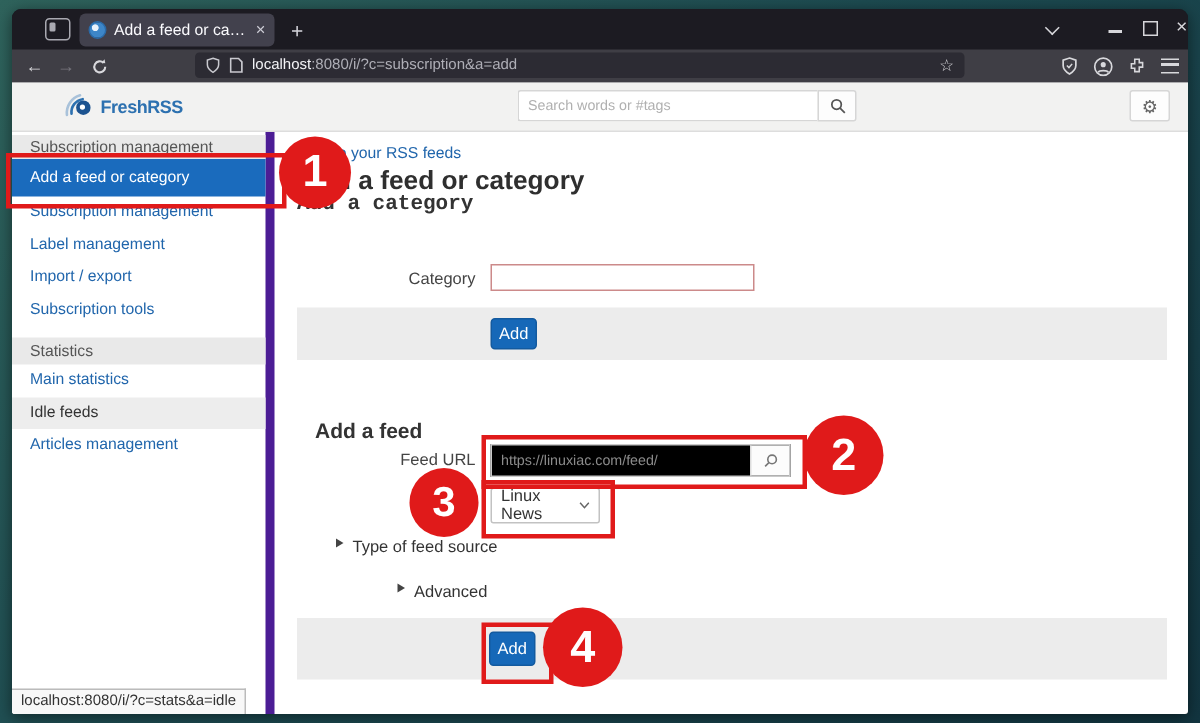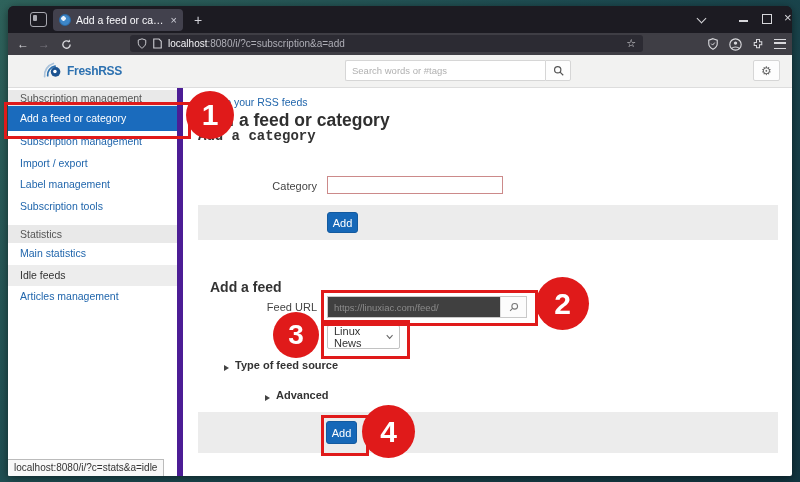--- a/index.html
+++ b/index.html
@@ -70,29 +70,29 @@
   .back-link{position:absolute;left:188px;top:41px;font-size:10.5px;color:#2166ac;}
   .page-title{position:absolute;left:192px;top:55px;font-size:17.5px;font-weight:bold;color:#2f2f2f;}
   .sec-h{position:absolute;font-size:14px;font-weight:bold;color:#333;}
   .form-label{position:absolute;width:119px;text-align:right;font-size:11px;color:#444;}
   .cat-input{position:absolute;left:319px;top:121px;width:176px;height:18px;box-sizing:border-box;
     border:1px solid #cc8a8a;background:#fff;outline:none;padding:0 4px;font-size:10px;}
   .strip{position:absolute;left:190px;right:14px;background:#ececec;}
   .btn-add{position:absolute;background:#1668b8;color:#fff;border:1px solid #135a9f;border-radius:3px;
     font-size:11px;display:flex;align-items:center;justify-content:center;padding:0;}
   .feed-input-wrap{position:absolute;left:319px;top:241px;width:200px;height:22px;box-sizing:border-box;
-    border:1px solid #c9c9c9;background:#404040;display:flex;align-items:center;}
+    border:1px solid #c9c9c9;background:#000000;display:flex;align-items:center;}
   .feed-input{flex:1;border:none;outline:none;font-size:9.5px;color:#8b8b8b;padding:0 6px;min-width:0;background:transparent;}
   .loupe-btn{width:26px;height:100%;border-left:1px solid #ddd;display:flex;align-items:center;
     justify-content:center;background:#fcfcfc;box-sizing:border-box;}
   .cat-select{position:absolute;left:319px;top:270px;width:73px;height:24px;box-sizing:border-box;
     border:1px solid #c2c2c2;background:#fff;border-radius:2px;display:flex;align-items:center;
     padding:0 6px;justify-content:space-between;}
   .cat-select span{font-size:11px;color:#333;}
-  .toggle{position:absolute;display:flex;align-items:flex-end;gap:6px;font-size:11px;color:#333;font-weight:bold;}
+  .toggle{position:absolute;display:flex;align-items:flex-start;gap:6px;font-size:11px;color:#333;}
   .tri{width:0;height:0;border-left:5px solid #444;border-top:3.5px solid transparent;
     border-bottom:3.5px solid transparent;}
   .status-tip{position:absolute;left:0;bottom:0;height:16px;background:#f8f8f8;
     border:1px solid #bbb;border-left:none;border-bottom:none;font-size:10px;color:#333;
     line-height:15px;padding:0 6px;}
   
   .ann-box{position:absolute;border:3px solid #e01a1a;z-index:40;}
   .ann-circle{position:absolute;background:#e01a1a;border-radius:50%;z-index:41;color:#fff;
     font-weight:bold;display:flex;align-items:center;justify-content:center;font-size:30px;}
   .c1{left:186px;top:91px;width:48px;height:48px;}
@@ -194,22 +194,22 @@
         </div>
         <div class="gear-btn">
           <span>⚙</span>
         </div>
       </div>
 
       <div class="sidebar">
         <div class="side-header">Subscription management</div>
         <div class="side-item selected">Add a feed or category</div>
         <div class="side-item">Subscription management</div>
+        <div class="side-item">Label management</div>
         <div class="side-item">Import / export</div>
-        <div class="side-item">Label management</div>
         <div class="side-item">Subscription tools</div>
         <div class="side-header second">Statistics</div>
         <div class="side-item">Main statistics</div>
         <div class="side-item hovered">Idle feeds</div>
         <div class="side-item">Articles management</div>
       </div>
 
       <a class="back-link">Back to your RSS feeds</a>
       <h1 class="page-title" style="margin:0;">Add a feed or category</h1>
 

